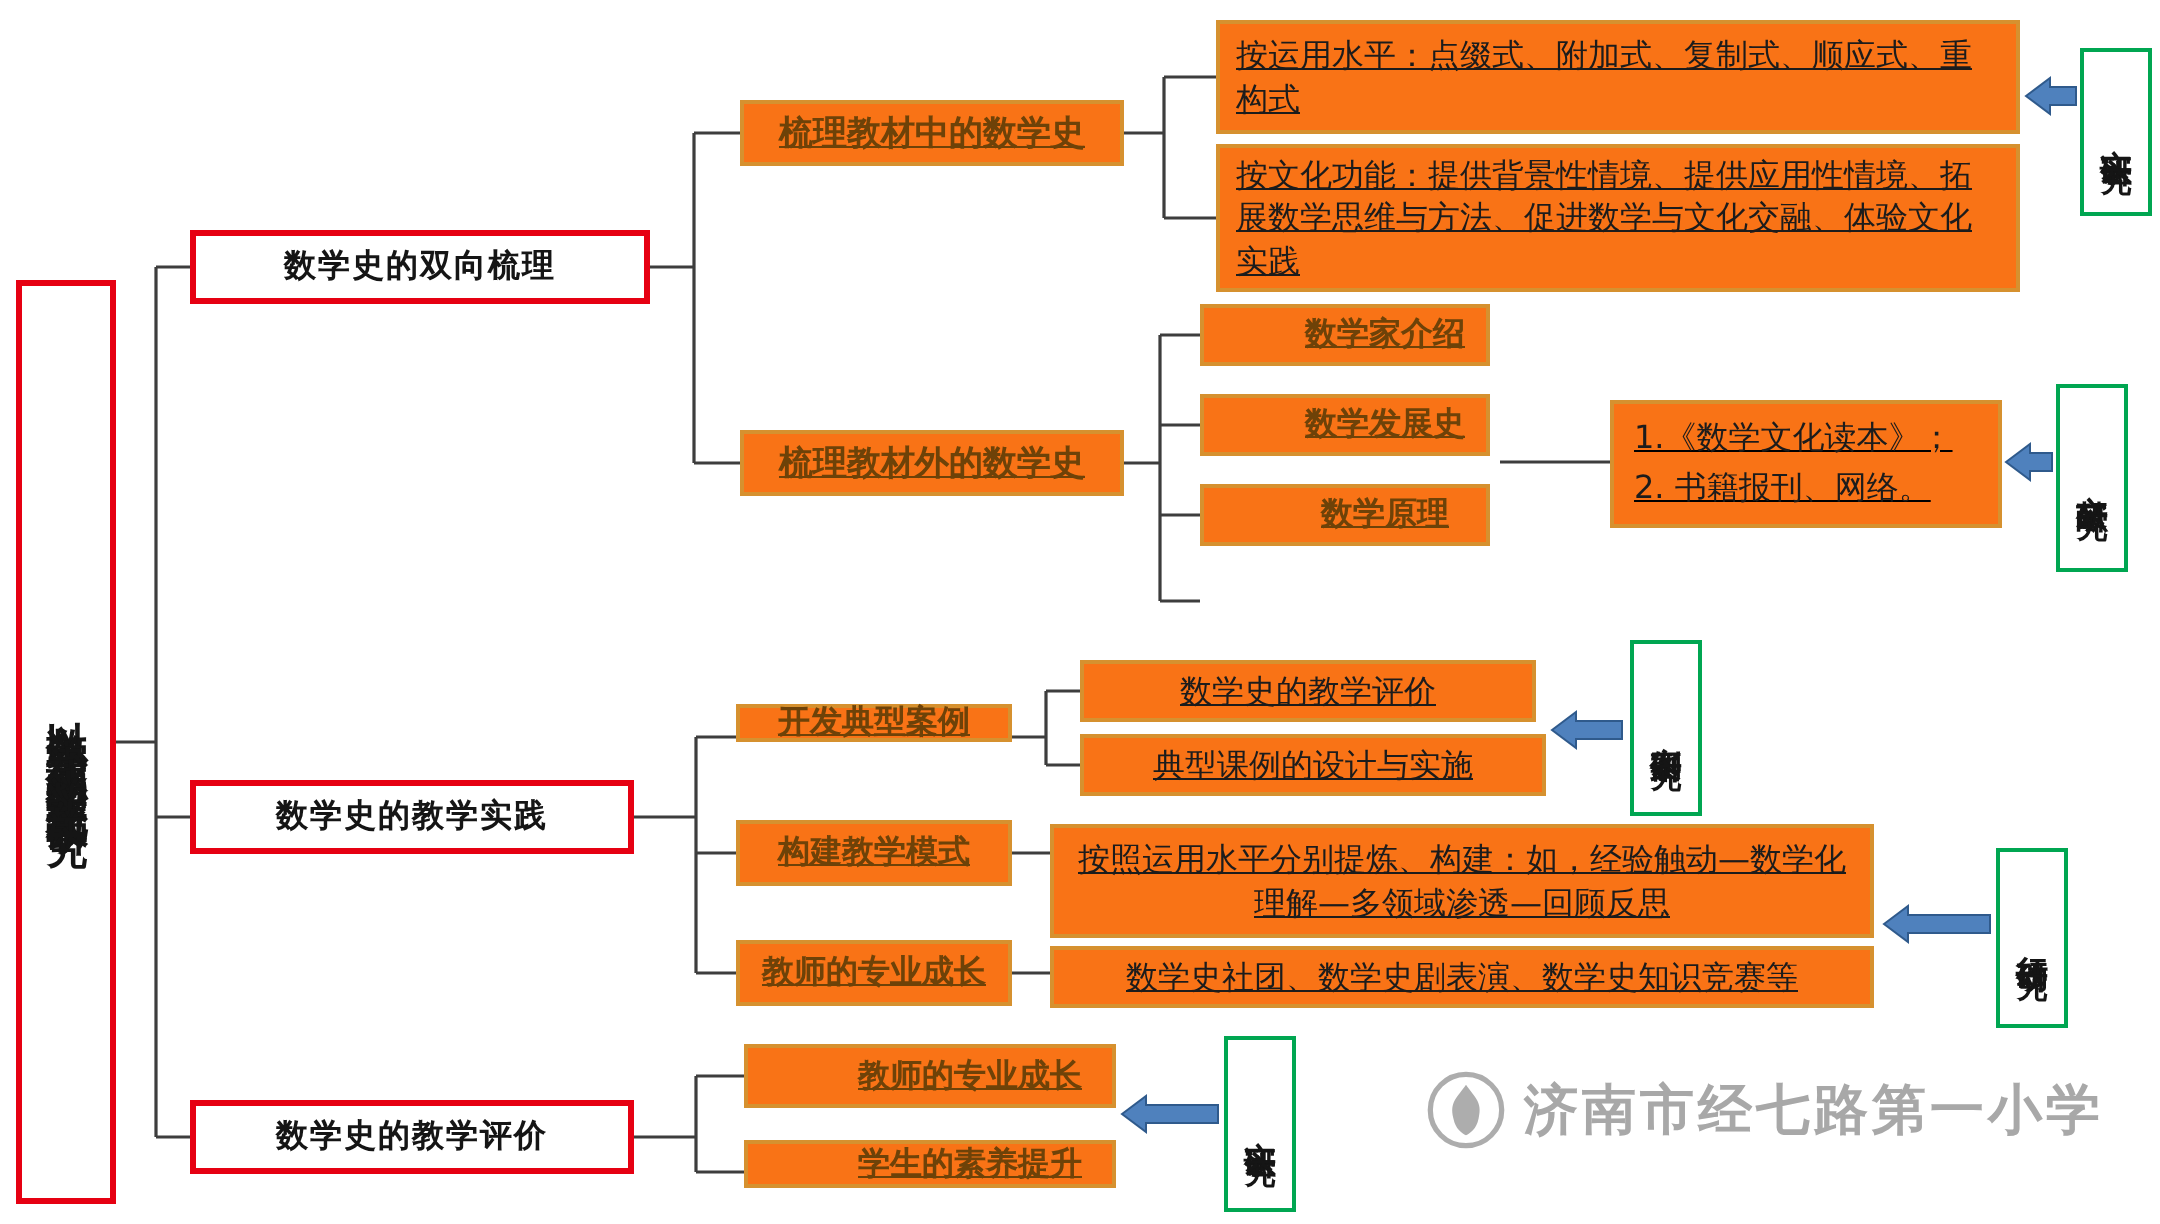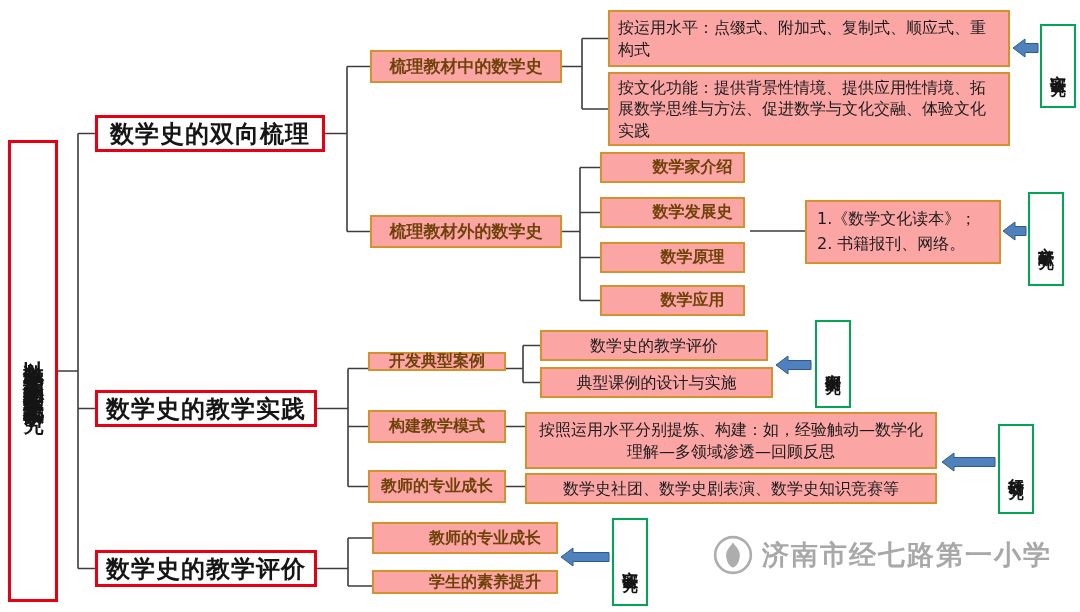--- a/index.html
+++ b/index.html
@@ -1,23 +1,23 @@
 <!DOCTYPE html>
 <html><head>
 <meta charset="utf-8">
 <style>
   html,body{margin:0;padding:0;background:#ffffff;}
   body{font-family:"DejaVu Sans",sans-serif;}
   .canvas{position:relative;width:1080px;height:612px;background:#ffffff;overflow:hidden;}
   .overlay{position:absolute;left:0;top:0;pointer-events:none;z-index:0;}
   .box{position:absolute;box-sizing:border-box;display:flex;align-items:center;justify-content:center;
        text-align:center;background:#ffffff;z-index:1;}
-  .red{border:3px solid #e60012;font-weight:bold;font-size:24px;color:#151515;letter-spacing:1px;}
+  .red{border:3px solid #e60012;font-weight:bold;font-size:16px;color:#151515;letter-spacing:1px;}
   .root{writing-mode:vertical-rl;font-size:21px;letter-spacing:3px;line-height:1;padding:6px 0;}
-  .orange{border:2px solid #d6912f;background:#fca5a5;}
+  .orange{border:2px solid #d6912f;background:#f97316;text-decoration:underline;}
   .olabel{font-weight:bold;color:#6e4208;font-size:17px;}
   .oitem{font-weight:bold;color:#6e4208;font-size:16px;padding-left:40px;}
   .ocontent{font-size:16px;color:#1c1c1c;line-height:1.32;padding:3px 8px;}
   .left{justify-content:flex-start;text-align:left;}
   .green{border:2.5px solid #00a651;background:#ffffff;writing-mode:vertical-rl;font-weight:bold;
          font-size:16px;color:#151515;letter-spacing:2px;line-height:1;}
   .res{flex-direction:column;align-items:flex-start;justify-content:center;padding-left:10px;gap:4px;}
   .res span{font-size:16px;color:#1c1c1c;}
   .watermark{position:absolute;left:712px;top:534px;display:flex;align-items:center;gap:8px;z-index:1;}
   .watermark .wtext{font-size:27px;font-weight:bold;color:#a8a8a8;letter-spacing:2px;}
@@ -52,21 +52,20 @@
 
   <div class="box orange olabel" style="left:370px;top:50px;width:192px;height:33px;">梳理教材中的数学史</div>
   <div class="box orange ocontent left" style="left:608px;top:10px;width:402px;height:57px;">按运用水平：点缀式、附加式、复制式、顺应式、重构式</div>
   <div class="box orange ocontent left" style="left:608px;top:72px;width:402px;height:74px;">按文化功能：提供背景性情境、提供应用性情境、拓展数学思维与方法、促进数学与文化交融、体验文化实践</div>
   <div class="box green" style="left:1040px;top:24px;width:36px;height:84px;">实证研究</div>
 
   <div class="box orange olabel" style="left:370px;top:215px;width:192px;height:33px;">梳理教材外的数学史</div>
   <div class="box orange oitem" style="left:600px;top:152px;width:145px;height:31px;">数学家介绍</div>
   <div class="box orange oitem" style="left:600px;top:197px;width:145px;height:31px;">数学发展史</div>
   <div class="box orange oitem" style="left:600px;top:242px;width:145px;height:31px;">数学原理</div>
-  <div class="box orange oitem" style="left:600px;top:285px;width:145px;height:31px;">数学应用</div>
   <div class="box orange res" style="left:805px;top:200px;width:196px;height:64px;">
     <span>1.《数学文化读本》；</span>
     <span>2. 书籍报刊、网络。</span>
   </div>
   <div class="box green" style="left:1028px;top:192px;width:36px;height:94px;">文献研究</div>
 
   <div class="box orange olabel" style="left:368px;top:352px;width:138px;height:19px;font-size:16px;">开发典型案例</div>
   <div class="box orange ocontent" style="left:540px;top:330px;width:228px;height:31px;">数学史的教学评价</div>
   <div class="box orange ocontent" style="left:540px;top:367px;width:233px;height:31px;">典型课例的设计与实施</div>
   <div class="box green" style="left:815px;top:320px;width:36px;height:88px;">案例研究</div>

